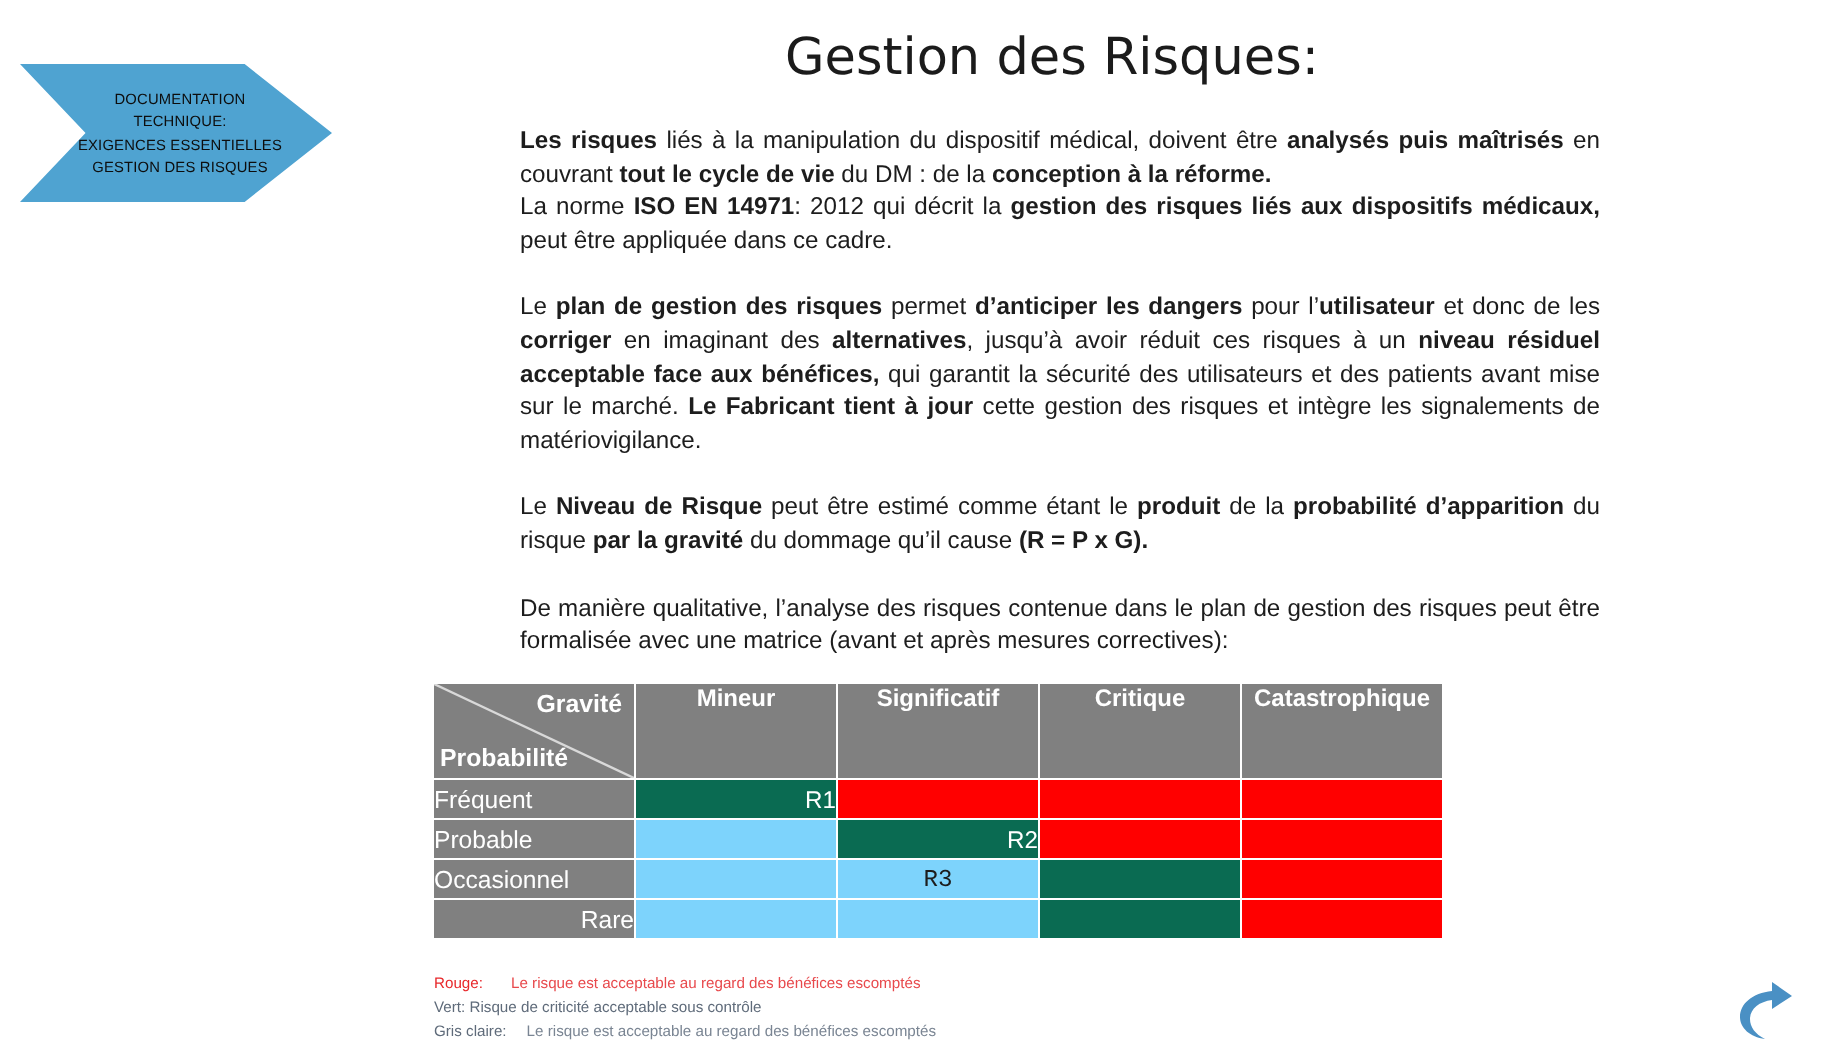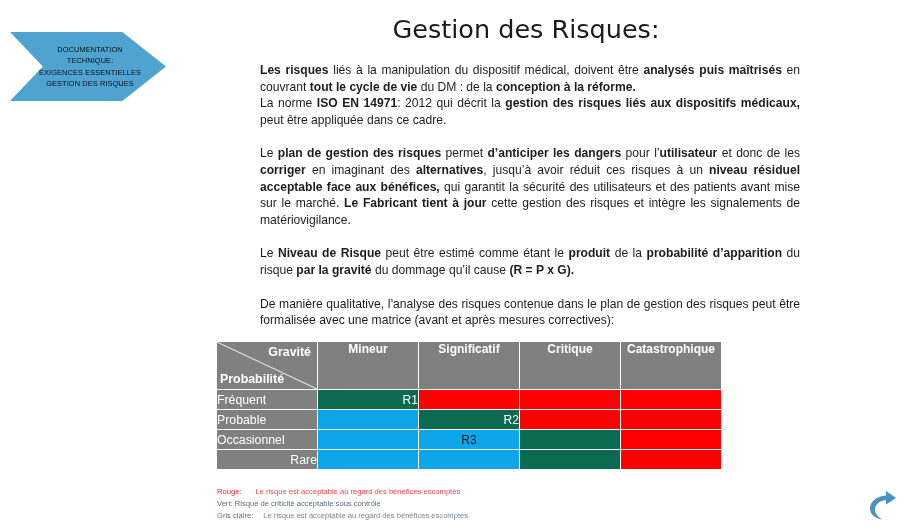--- a/index.html
+++ b/index.html
@@ -145,21 +145,21 @@
     white-space: nowrap;
   }
   td.rowhead.center { text-align: right; padding-left: 0; }
   td.cell {
     height: 19px;
     text-align: center;
     font-size: 12.1px;
   }
   td.cell.red    { background: #FF0000; }
   td.cell.green  { background: #0A6B52; color: #ffffff; text-align: right; }
-  td.cell.gray   { background: #0ea5e9; color: #1d1d1d; }
+  td.cell.gray   { background: #7dd3fc; color: #1d1d1d; font-family: Liberation Mono, monospace; }
 
   
   .legend {
     position: absolute;
     left: 217px;
     top: 486px;
     width: 420px;
   }
   .legend-line {
     font-size: 7.6px;

